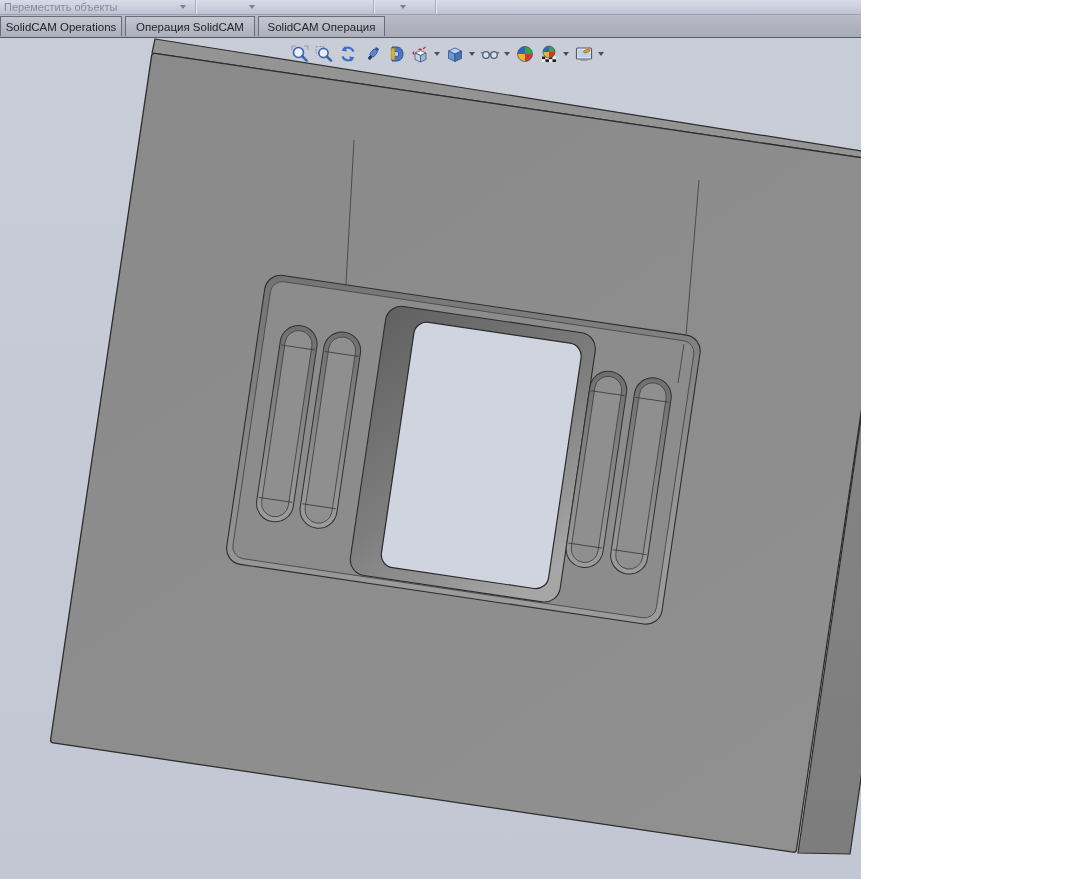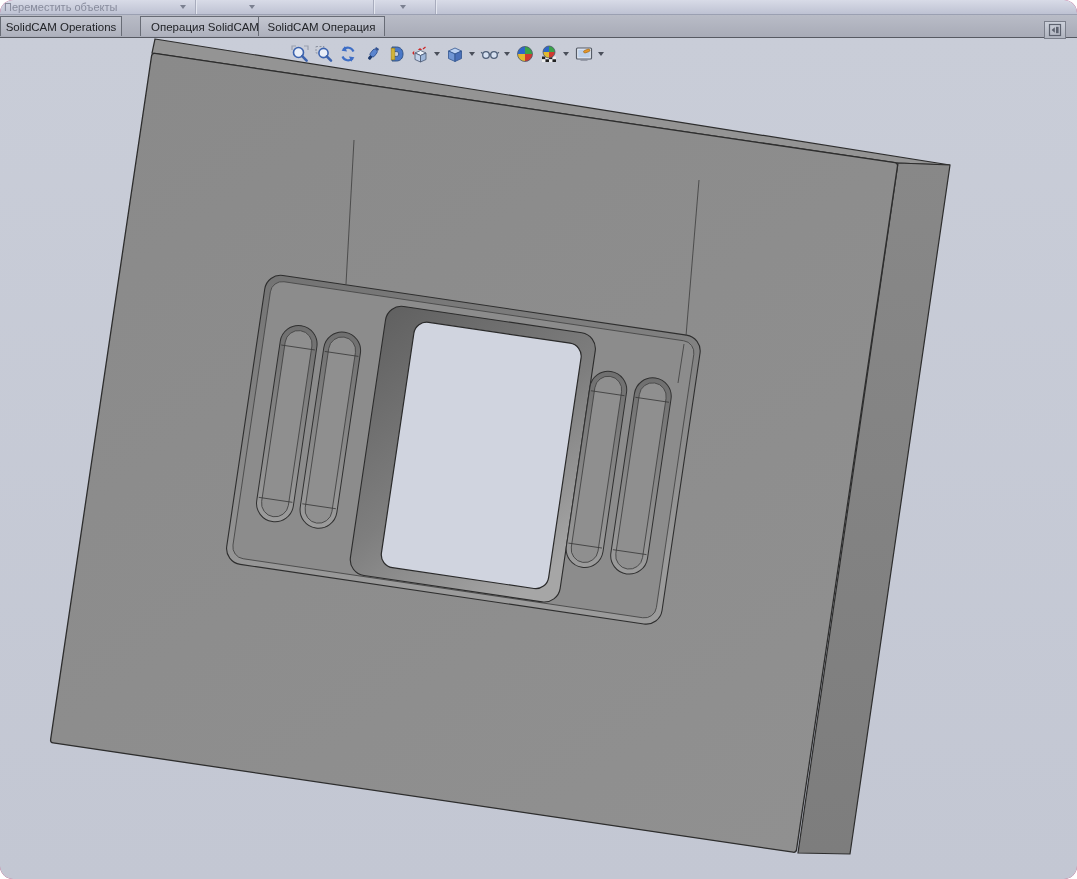--- a/index.html
+++ b/index.html
@@ -1,17 +1,17 @@
 <!DOCTYPE html>
 <html><head>
 <meta charset="utf-8">
 <style>
   html,body{margin:0;padding:0;}
   body{font-family:"Liberation Sans",sans-serif;-webkit-font-smoothing:antialiased;}
-  .app{position:relative;width:1077px;height:879px;overflow:hidden;background:#be185d;user-select:none;border-radius:13px;}
+  .app{position:relative;width:861px;height:879px;overflow:hidden;background:#be185d;user-select:none;}
 
   
   .titlebar{position:absolute;left:0;top:0;width:1077px;height:14px;
     background:linear-gradient(#d8dbe7,#bec2d3);border-bottom:1px solid #9ba0b2;}
   .titlebar .label{position:absolute;left:4px;top:1px;font-size:11px;color:#878b9c;white-space:nowrap;}
   .combo-arrow{position:absolute;top:5px;width:0;height:0;border-left:3.5px solid transparent;
     border-right:3.5px solid transparent;border-top:4px solid #7b8090;}
   .tb-sep{position:absolute;top:0;width:1px;height:14px;background:#a8acbd;box-shadow:1px 0 0 #e4e7f0;}
 
   
@@ -120,21 +120,21 @@
     <span class="combo-arrow" style="left:180px"></span>
     <span class="tb-sep" style="left:195px"></span>
     <span class="combo-arrow" style="left:249px"></span>
     <span class="tb-sep" style="left:373px"></span>
     <span class="combo-arrow" style="left:400px"></span>
     <span class="tb-sep" style="left:435px"></span>
   </div>
 
   <div class="tabbar">
     <div class="tab" style="left:0;width:122px">SolidCAM Operations</div>
-    <div class="tab" style="left:140px;width:130px">Операция  SolidCAM</div>
+    <div class="tab" style="left:125px;width:130px">Операция  SolidCAM</div>
     <div class="tab" style="left:258px;width:127px">SolidCAM Операция</div>
   </div>
 
   <button class="collapse-btn">
     <svg width="14" height="14" viewBox="0 0 14 14">
       <rect x="1.5" y="1.5" width="11" height="11" fill="none" stroke="#5c616e" stroke-width="1.2"></rect>
       <rect x="8" y="3.8" width="2.6" height="6.4" fill="#5c616e"></rect>
       <path d="M6.8,4.2 L3.6,7 L6.8,9.8 Z" fill="#5c616e"></path>
     </svg>
   </button>

